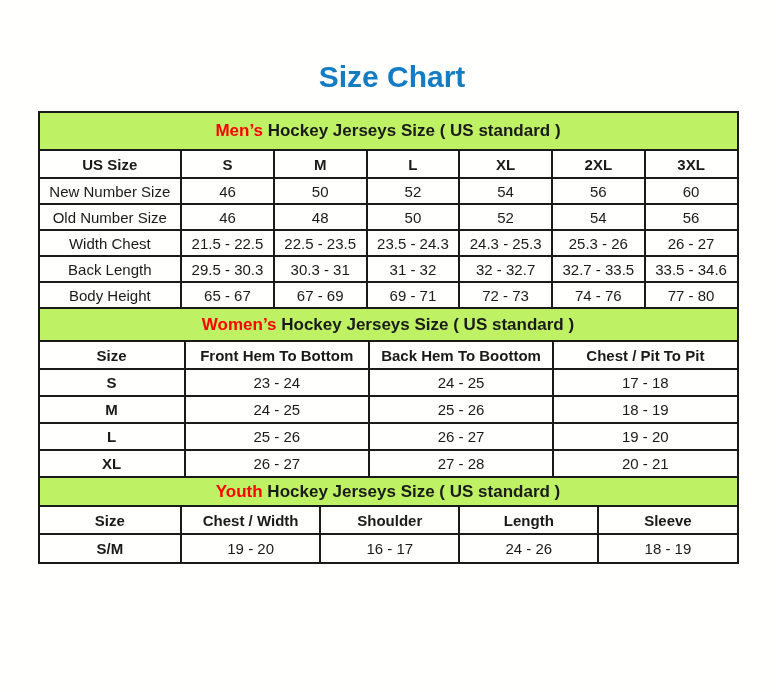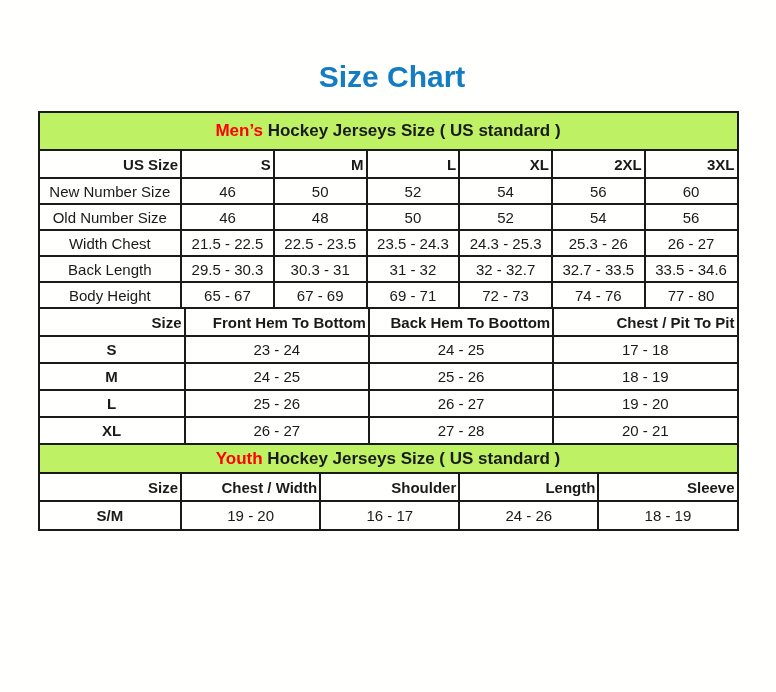--- a/index.html
+++ b/index.html
@@ -37,21 +37,21 @@
     white-space: nowrap;
   }
   tr.section-row td {
     background: #bef264;
     font-weight: bold;
     font-size: 17px;
   }
   .men tr.section-row td   { height: 36px; }
   .women tr.section-row td { height: 31px; }
   .youth tr.section-row td { height: 27px; }
-  tr.head-row td { font-weight: bold; height: 26px; text-align: right; }
+  tr.head-row td { font-weight: bold; height: 26px; }
   .men   tr.data-row td { height: 24px; }
   .women tr.data-row td { height: 25px; }
   .youth tr.data-row td { height: 27px; }
   .women tr.data-row td.lbl,
   .youth tr.data-row td.lbl { font-weight: bold; }
   .red-word { color: #ff0000; }
   .misspell {
     text-decoration-style: wavy;
     text-decoration-color: #e03c31;
     text-decoration-thickness: 1px;
@@ -141,20 +141,26 @@
     </table>
 
   <table class="women">
     <colgroup>
       <col style="width:20.9%">
         <col style="width:26.37%">
         <col style="width:26.37%">
         <col style="width:26.36%">
     </colgroup>
     <tbody>
+        <tr class="section-row">
+      <td colspan="4">
+        <span class="red-word">Women’s</span>
+        <span>Hockey Jerseys Size ( US standard )</span>
+      </td>
+    </tr>
     <tr class="head-row">
       <td>Size</td>
       <td>Front Hem To Bottom</td>
       <td>
         <span>Back Hem To</span>
         <span class="misspell">Boottom</span>
       </td>
       <td>Chest / Pit To Pit</td>
     </tr>
     <tr class="data-row">

